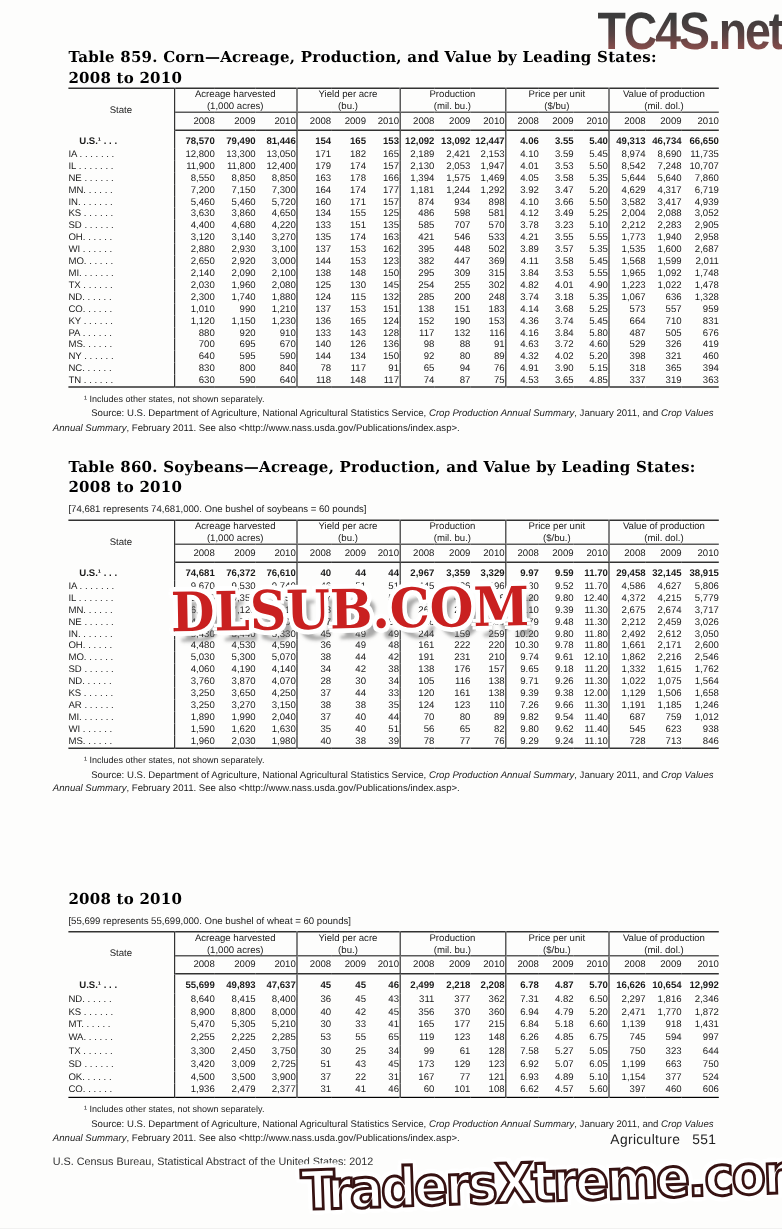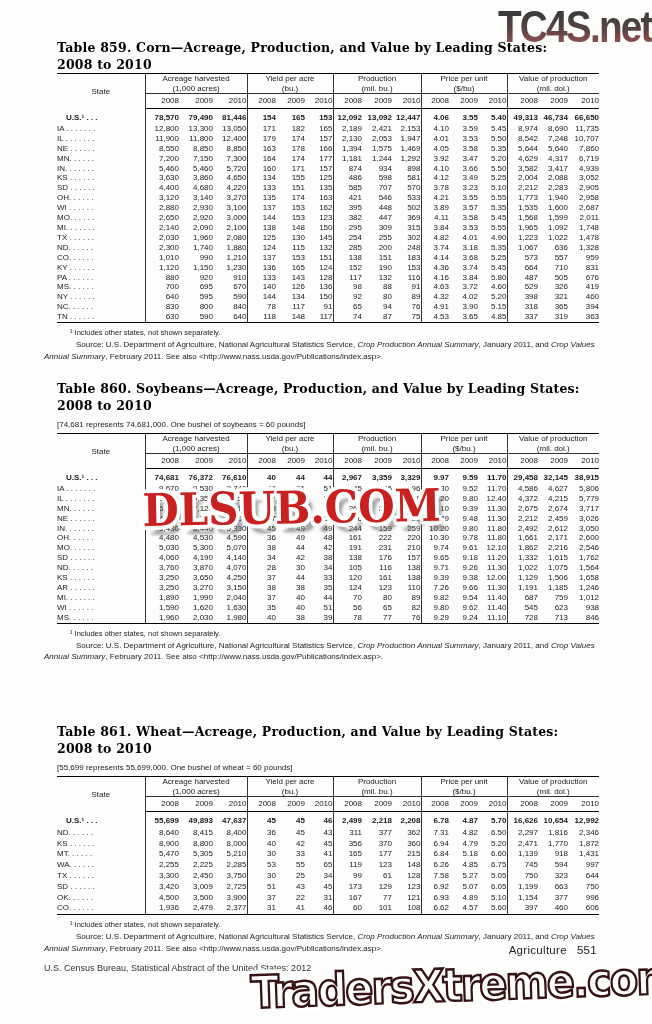--- a/index.html
+++ b/index.html
@@ -834,21 +834,21 @@
             <td class="num">713</td>
             <td class="num">846</td>
           </tr>
         </tbody>
       </table>
     <div class="footnote">¹ Includes other states, not shown separately.</div>
     <p class="source"><span>Source: U.S. Department of Agriculture, National Agricultural Statistics Service, </span><i>Crop Production Annual Summary</i><span>, January 2011, and </span><i>Crop Values Annual Summary</i><span>, February 2011. See also &lt;http://www.nass.usda.gov/Publications/index.asp&gt;.</span></p>
   </div>
 
   <div class="section" style="top:724px;">
-    <h2 class="tbl-title"><span>Table 861. Wheat—Acreage, Production, and Value by Leading States:</span><br><span>2008 to 2010</span></h2>
+    <h2 class="tbl-title"><br><span>2008 to 2010</span></h2>
     <div class="tbl-note">[55,699 represents 55,699,000. One bushel of wheat = 60 pounds]</div>
     <table class="stat t-wheat">
         <colgroup>
           <col style="width:88px">
           <col style="width:34px">
           <col style="width:34px">
           <col style="width:34px">
           <col style="width:29px">
           <col style="width:29px">
           <col style="width:28px">
@@ -1025,21 +1025,21 @@
             <td class="num">22</td>
             <td class="num">31</td>
             <td class="num sep">167</td>
             <td class="num">77</td>
             <td class="num">121</td>
             <td class="num sep">6.93</td>
             <td class="num">4.89</td>
             <td class="num">5.10</td>
             <td class="num sep">1,154</td>
             <td class="num">377</td>
-            <td class="num">996</td>
+            <td class="num">524</td>
           </tr>
           <tr class="">
             <td class="state">CO. . . . . .</td>
             <td class="num sep">1,936</td>
             <td class="num">2,479</td>
             <td class="num">2,377</td>
             <td class="num sep">31</td>
             <td class="num">41</td>
             <td class="num">46</td>
             <td class="num sep">60</td>

